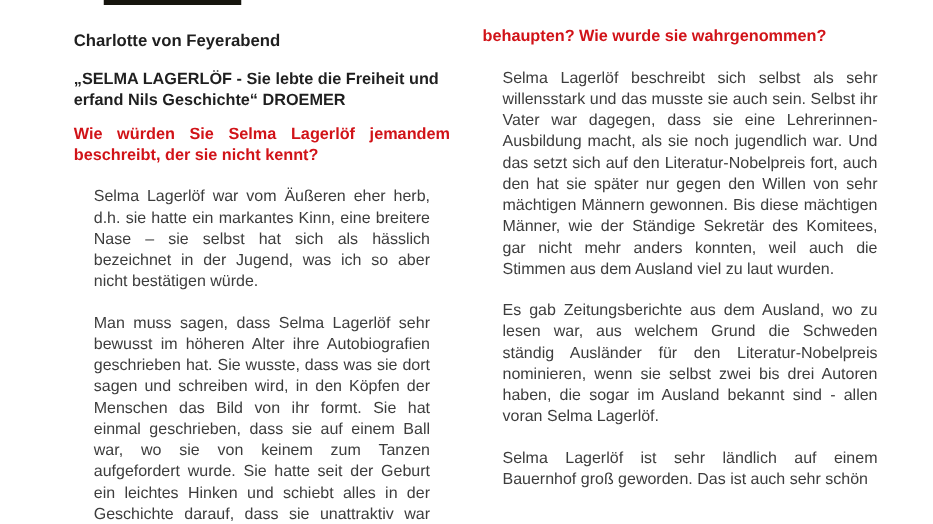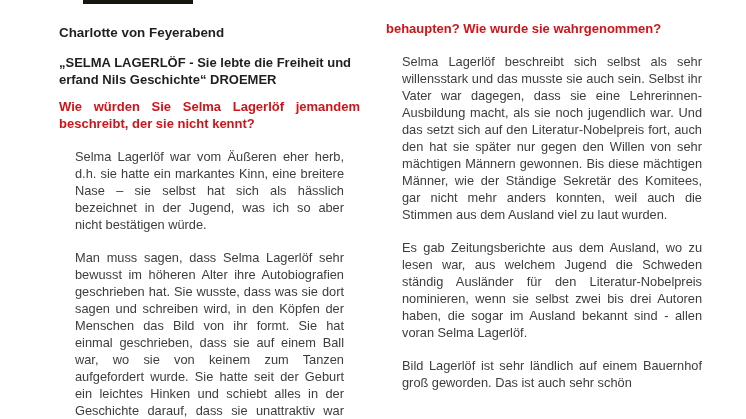--- a/index.html
+++ b/index.html
@@ -60,17 +60,17 @@
     <div class="author">Charlotte von Feyerabend</div>
     <div class="booktitle">„SELMA LAGERLÖF - Sie lebte die Freiheit und erfand Nils Geschichte“ DROEMER</div>
     <div class="q">Wie würden Sie Selma Lagerlöf jemandem beschreibt, der sie nicht kennt?</div>
     <p class="body">Selma Lagerlöf war vom Äußeren eher herb, d.h. sie hatte ein markantes Kinn, eine breitere Nase – sie selbst hat sich als hässlich bezeichnet in der Jugend, was ich so aber nicht bestätigen würde.</p>
     <p class="body">Man muss sagen, dass Selma Lagerlöf sehr bewusst im höheren Alter ihre Autobiografien geschrieben hat. Sie wusste, dass was sie dort sagen und schreiben wird, in den Köpfen der Menschen das Bild von ihr formt. Sie hat einmal geschrieben, dass sie auf einem Ball war, wo sie von keinem zum Tanzen aufgefordert wurde. Sie hatte seit der Geburt ein leichtes Hinken und schiebt alles in der Geschichte darauf, dass sie unattraktiv war und dass sie als Hinkende nicht aufgefordert werden würde. Aber das stimmt nicht, das weiß man aus Briefen und aus Berichten von Freundinnen aus der damaligen Zeit. Das war erfunden.</p>
   </div>
 
   <div class="col col-right">
     <div class="q">behaupten? Wie wurde sie wahrgenommen?</div>
     <p class="body">Selma Lagerlöf beschreibt sich selbst als sehr willensstark und das musste sie auch sein. Selbst ihr Vater war dagegen, dass sie eine Lehrerinnen-Ausbildung macht, als sie noch jugendlich war. Und das setzt sich auf den Literatur-Nobelpreis fort, auch den hat sie später nur gegen den Willen von sehr mächtigen Männern gewonnen. Bis diese mächtigen Männer, wie der Ständige Sekretär des Komitees, gar nicht mehr anders konnten, weil auch die Stimmen aus dem Ausland viel zu laut wurden.</p>
-    <p class="body">Es gab Zeitungsberichte aus dem Ausland, wo zu lesen war, aus welchem Jugend die Schweden ständig Ausländer für den Literatur-Nobelpreis nominieren, wenn sie selbst zwei bis drei Autoren haben, die sogar im Ausland bekannt sind - allen voran Selma Lagerlöf.</p>
-    <p class="body">Bild Lagerlöf ist sehr ländlich auf einem Bauernhof groß geworden. Das ist auch sehr schön</p>
+    <p class="body">Es gab Zeitungsberichte aus dem Ausland, wo zu lesen war, aus welchem Grund die Schweden ständig Ausländer für den Literatur-Nobelpreis nominieren, wenn sie selbst zwei bis drei Autoren haben, die sogar im Ausland bekannt sind - allen voran Selma Lagerlöf.</p>
+    <p class="body">Selma Lagerlöf ist sehr ländlich auf einem Bauernhof groß geworden. Das ist auch sehr schön</p>
   </div>
 
 </div>
 
 </body></html>

